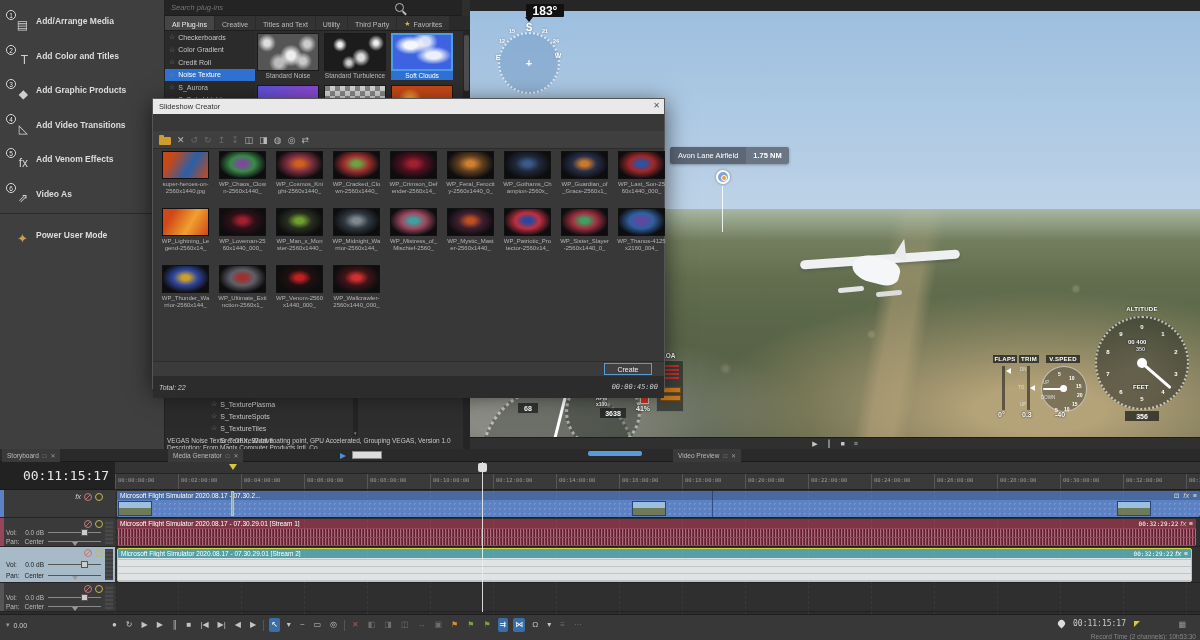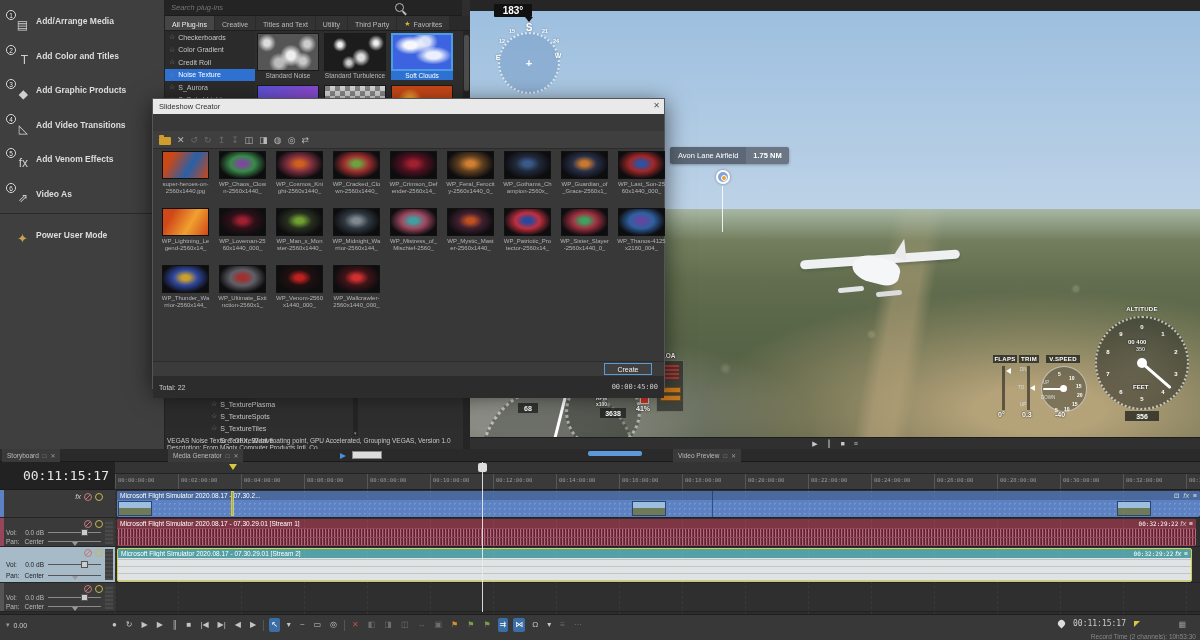--- a/index.html
+++ b/index.html
@@ -62,40 +62,40 @@
   .dt-icon.muted{color:#6a6a6a;}
   .icon-folder{width:12px;height:8px;background:#cf9c2e;border-radius:1px;position:relative;margin-top:2px;cursor:pointer;}
   .icon-folder::before{content:"";position:absolute;top:-2px;left:0;width:5px;height:2px;background:#cf9c2e;border-radius:1px 1px 0 0;}
   #pic-grid{position:absolute;left:8px;top:52px;width:505px;height:210px;display:flex;flex-wrap:wrap;align-content:flex-start;}
   .pic-card{width:49px;margin-right:8px;margin-bottom:13px;cursor:pointer;}
   .pic-card:nth-child(9n){margin-right:0;}
   .pic-img{width:47px;height:28px;border:1px solid #111;margin:0 auto;}
   .pic-cap{font-size:6px;line-height:7px;color:#b4b4b4;text-align:center;word-break:break-all;height:14px;overflow:hidden;margin-top:2px;}
   #dlg-btnrow{position:absolute;left:0;top:262px;width:100%;height:15px;background:#3b3b3b;border-top:1px solid #2d2d2d;}
   #dlg-create{position:absolute;right:12px;top:1px;width:48px;height:12px;background:#404040;border:1px solid #5b9bd5;color:#eee;font-size:7px;display:flex;align-items:center;justify-content:center;cursor:pointer;}
-  #dlg-status{position:absolute;left:0;top:277px;width:100%;height:22px;background:#2c2c2c;color:#ccc;font-size:7px;display:flex;align-items:center;justify-content:space-between;padding:0 6px;}
+  #dlg-status{position:absolute;left:0;top:277px;width:100%;height:22px;background:#2c2c2c;color:#ccc;font-size:7px;display:flex;align-items:center;justify-content:space-between;padding:0 6px;font-style:italic;}
 
   
   #preview{left:470px;top:0;width:730px;height:449px;background:#262626;}
   #video{position:absolute;left:0;top:11px;width:730px;height:426px;overflow:hidden;background:linear-gradient(#9dbfdf,#c3d6e8 55%,#ccdcea);}
   #ground{position:absolute;left:0;top:198px;width:730px;height:228px;background:
     radial-gradient(ellipse at 78% 88%,rgba(186,166,124,.95) 8%,rgba(186,166,124,0) 42%),
     radial-gradient(ellipse at 8% 92%,rgba(145,145,140,.9) 6%,rgba(145,145,140,0) 30%),
     radial-gradient(circle at 20% 40%,rgba(210,200,175,.28) 2px,rgba(0,0,0,0) 5px),
     radial-gradient(circle at 55% 55%,rgba(215,205,180,.25) 2px,rgba(0,0,0,0) 5px),
     radial-gradient(circle at 83% 35%,rgba(205,195,170,.25) 2px,rgba(0,0,0,0) 5px),
     radial-gradient(circle at 35% 70%,rgba(200,190,165,.22) 2px,rgba(0,0,0,0) 6px),
     linear-gradient(rgba(174,190,172,.9),rgba(120,132,100,.55) 14%,rgba(0,0,0,0) 30%),
     linear-gradient(100deg,rgba(0,0,0,0) 55%,rgba(178,160,120,.55) 57%,rgba(178,160,120,.55) 60%,rgba(0,0,0,0) 62%),
     linear-gradient(#6f7b58,#5c684a 45%,#4e593f);}
   #compass{position:absolute;left:28px;top:32px;width:62px;height:62px;border:2px dotted rgba(250,250,250,.75);border-radius:50%;background:rgba(110,150,195,.45);}
   .cmp-txt{position:absolute;color:#fff;font-size:7px;font-weight:bold;transform:translate(-50%,-50%);text-shadow:0 0 2px rgba(0,0,0,.4);}
   .cmp-S{font-size:10px;}
   #cmp-cross{position:absolute;color:#fff;font-size:11px;transform:translate(-50%,-50%);font-weight:bold;}
-  #heading-box{position:absolute;left:24px;top:4px;width:38px;height:13px;background:#111;color:#fff;font-size:10px;font-weight:bold;display:flex;align-items:center;justify-content:center;border-radius:1px;}
+  #heading-box{position:absolute;left:56px;top:4px;width:38px;height:13px;background:#111;color:#fff;font-size:12px;font-weight:bold;display:flex;align-items:center;justify-content:center;border-radius:1px;}
   #heading-tri{position:absolute;left:55px;top:17px;width:0;height:0;border-left:4px solid transparent;border-right:4px solid transparent;border-top:5px solid #111;}
   #waypoint{position:absolute;left:200px;top:147px;height:17px;display:flex;font-size:7.5px;color:#fff;align-items:stretch;border-radius:2px;overflow:hidden;box-shadow:0 1px 3px rgba(0,0,0,.3);}
   #wp-name{background:rgba(72,82,94,.82);display:flex;align-items:center;padding:0 8px;}
   #wp-dist{background:rgba(96,106,118,.88);display:flex;align-items:center;padding:0 7px;font-weight:bold;}
   #wp-circle{position:absolute;left:246px;top:170px;width:14px;height:14px;border:2px solid #fff;border-radius:50%;background:rgba(80,120,200,.5);box-shadow:0 0 3px rgba(0,0,0,.4);}
   #wp-circle::after{content:"";position:absolute;left:3px;top:3px;width:4px;height:4px;border-radius:50%;background:#e8a030;border:1px solid #fff;}
   #wp-line{position:absolute;left:252px;top:186px;width:1px;height:46px;background:rgba(255,255,255,.85);}
   
   #plane{position:absolute;left:330px;top:216px;width:170px;height:80px;}
   #plane .wing{position:absolute;left:0;top:28px;width:160px;height:9px;background:#eef0f2;border-radius:5px;transform:rotate(-4deg);box-shadow:0 2px 3px rgba(60,70,60,.35);}

